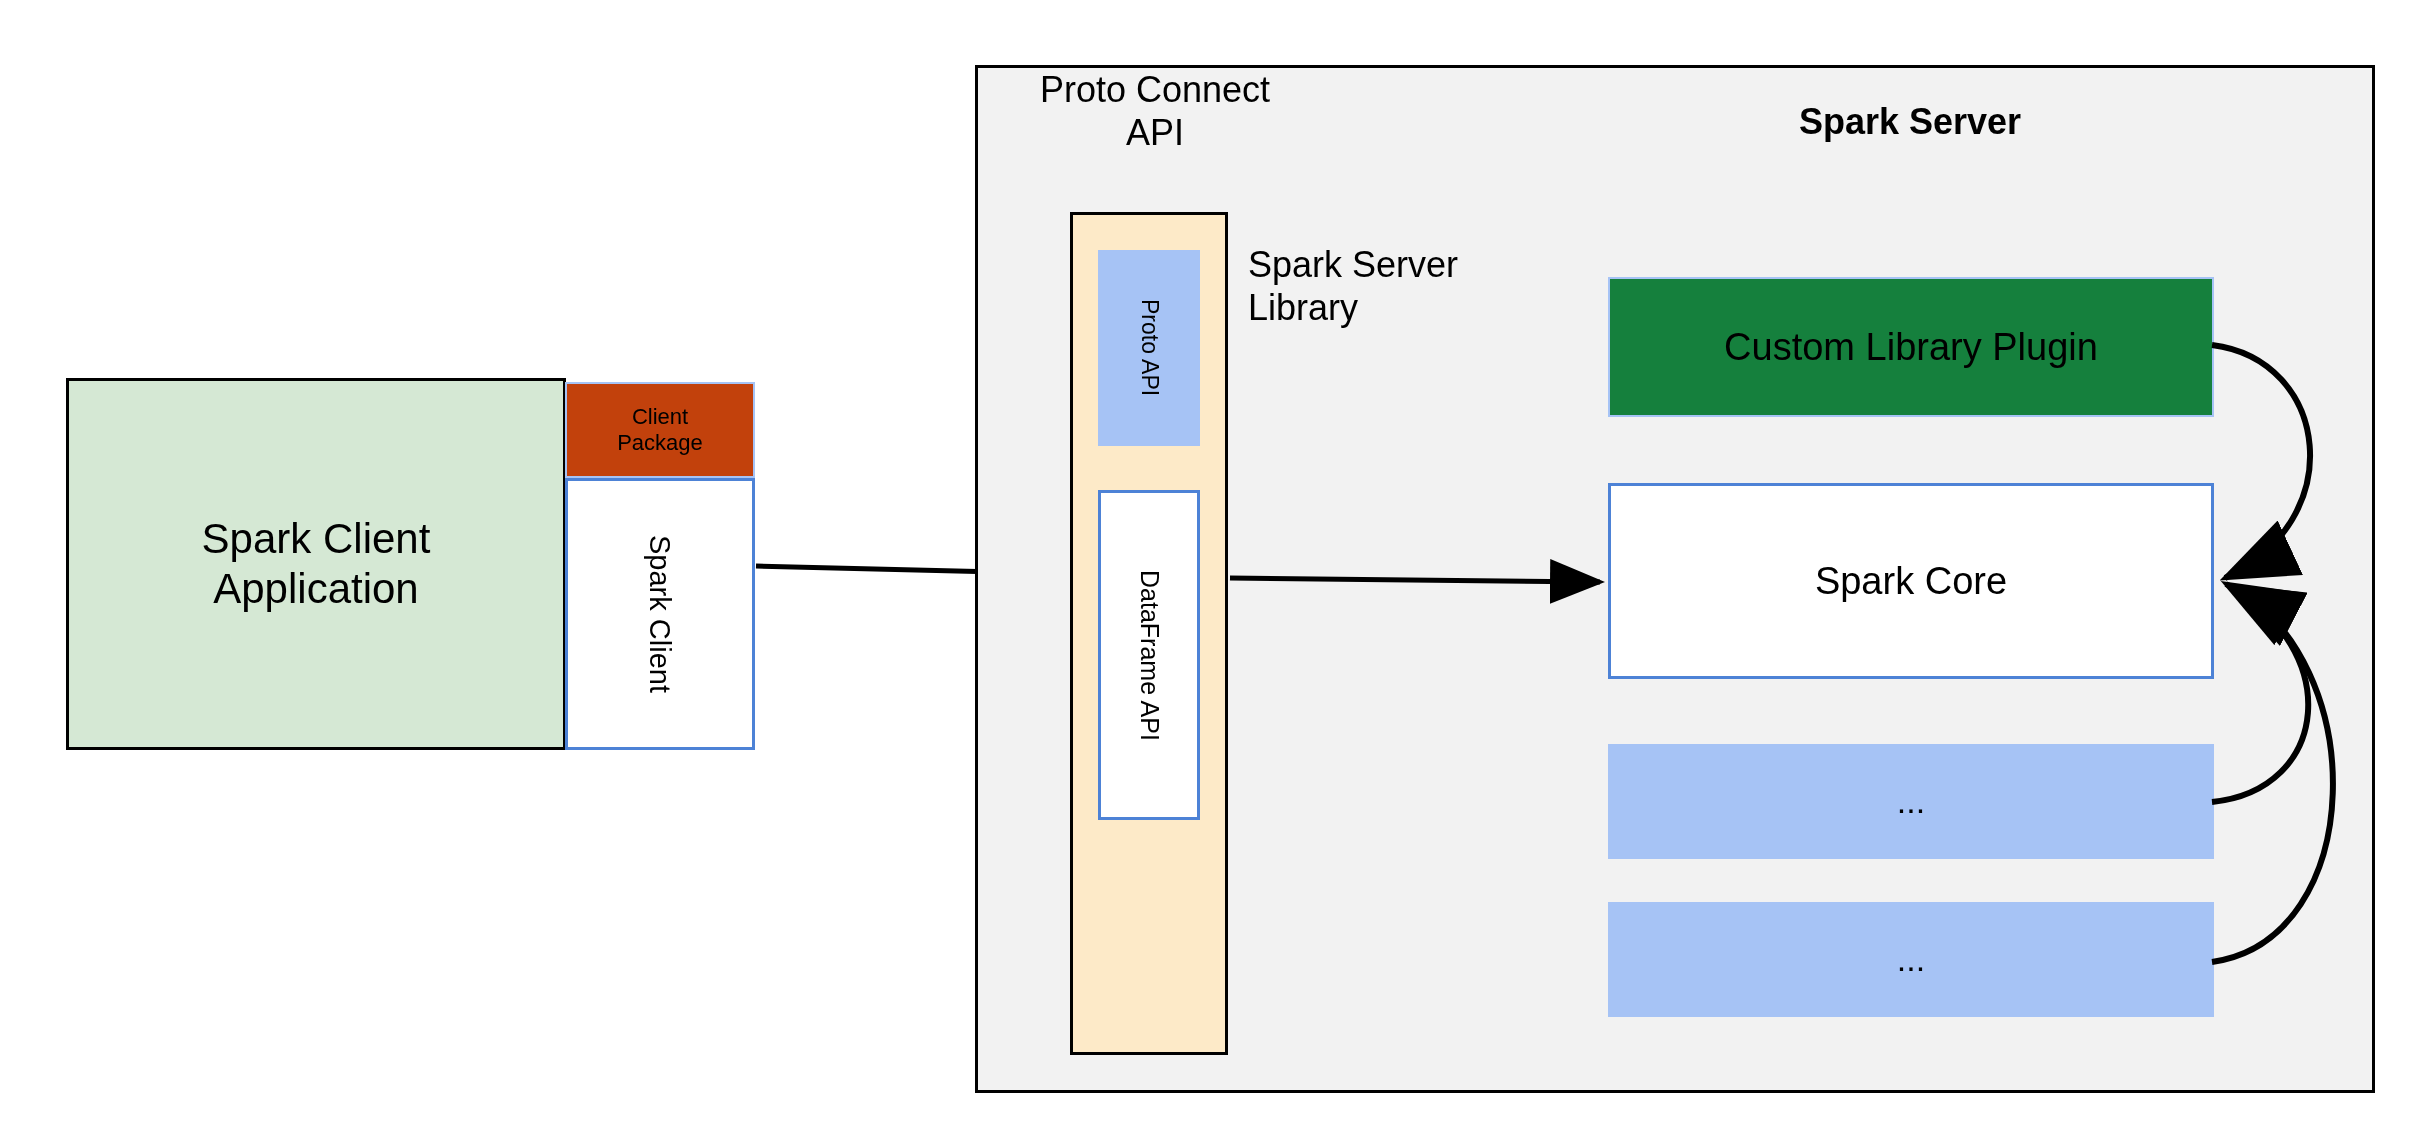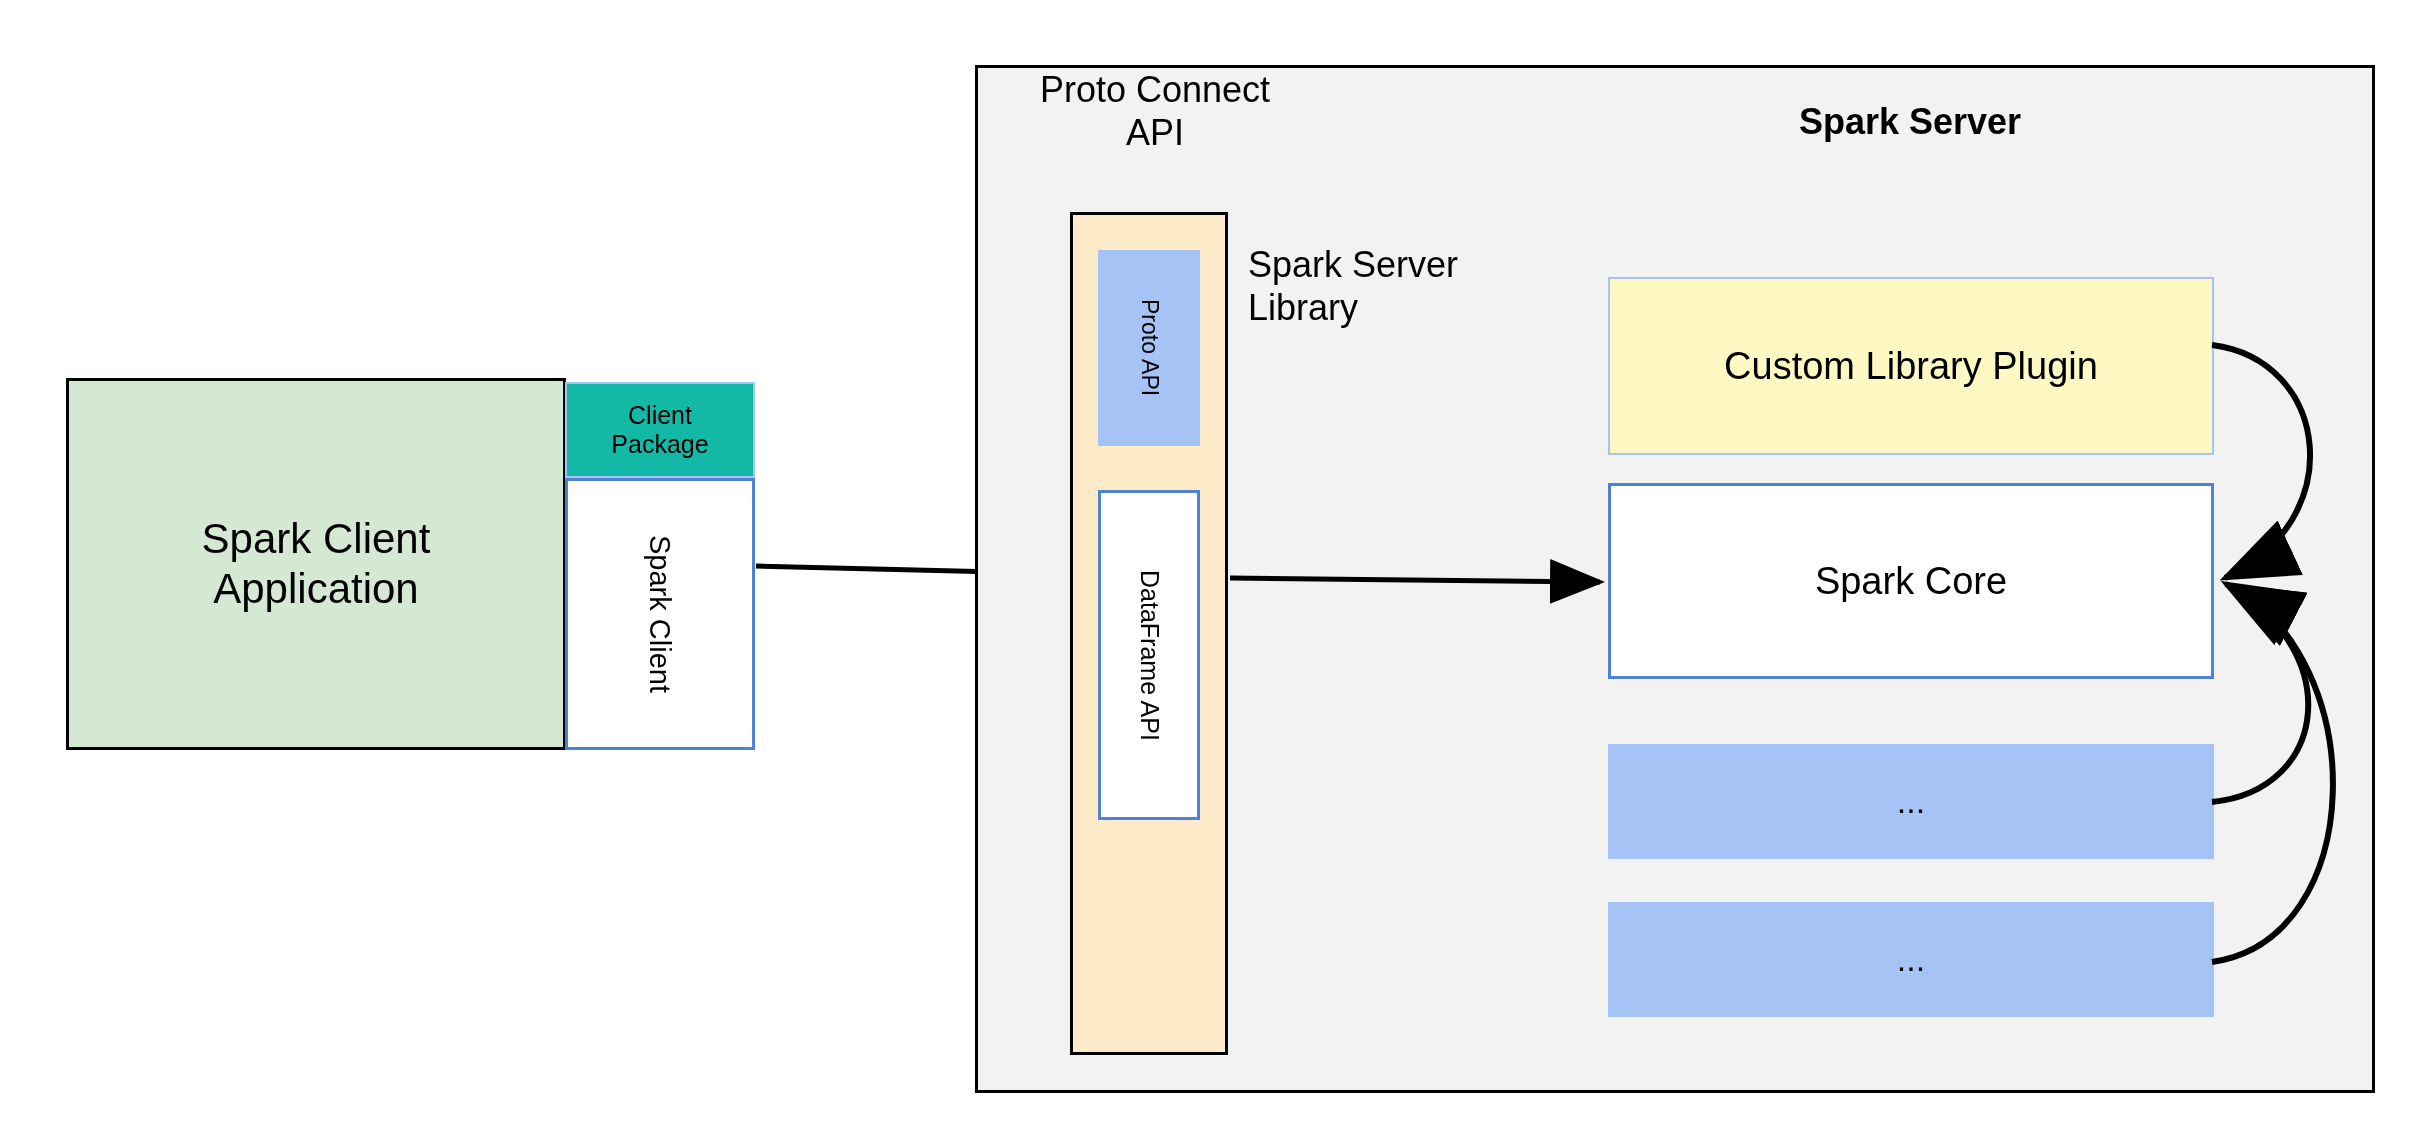--- a/index.html
+++ b/index.html
@@ -39,23 +39,23 @@
     font-size: 42px;
   }
   #client-app .lbl { padding: 0 14px; }
 
   
   #client-package {
     left: 565px;
     top: 382px;
     width: 190px;
     height: 96px;
-    background: #14b8a6;
-    border: 2px solid #a6c3f5;
-    font-size: 25px;
+    background: #c2410c;
+    border: 2px solid #a6c3f5;
+    font-size: 22px;
   }
 
   
   #spark-client {
     left: 565px;
     top: 478px;
     width: 190px;
     height: 272px;
     background: #ffffff;
     border: 3px solid #4d82d6;
@@ -147,22 +147,22 @@
     text-orientation: mixed;
     font-size: 25px;
     white-space: nowrap;
   }
 
   
   #custom-library-plugin {
     left: 1608px;
     top: 277px;
     width: 606px;
-    height: 178px;
-    background: #fef9c3;
+    height: 140px;
+    background: #15803d;
     border: 2px solid #a6c3f5;
     font-size: 38px;
   }
   #spark-core {
     left: 1608px;
     top: 483px;
     width: 606px;
     height: 196px;
     background: #ffffff;
     border: 3px solid #4d82d6;

